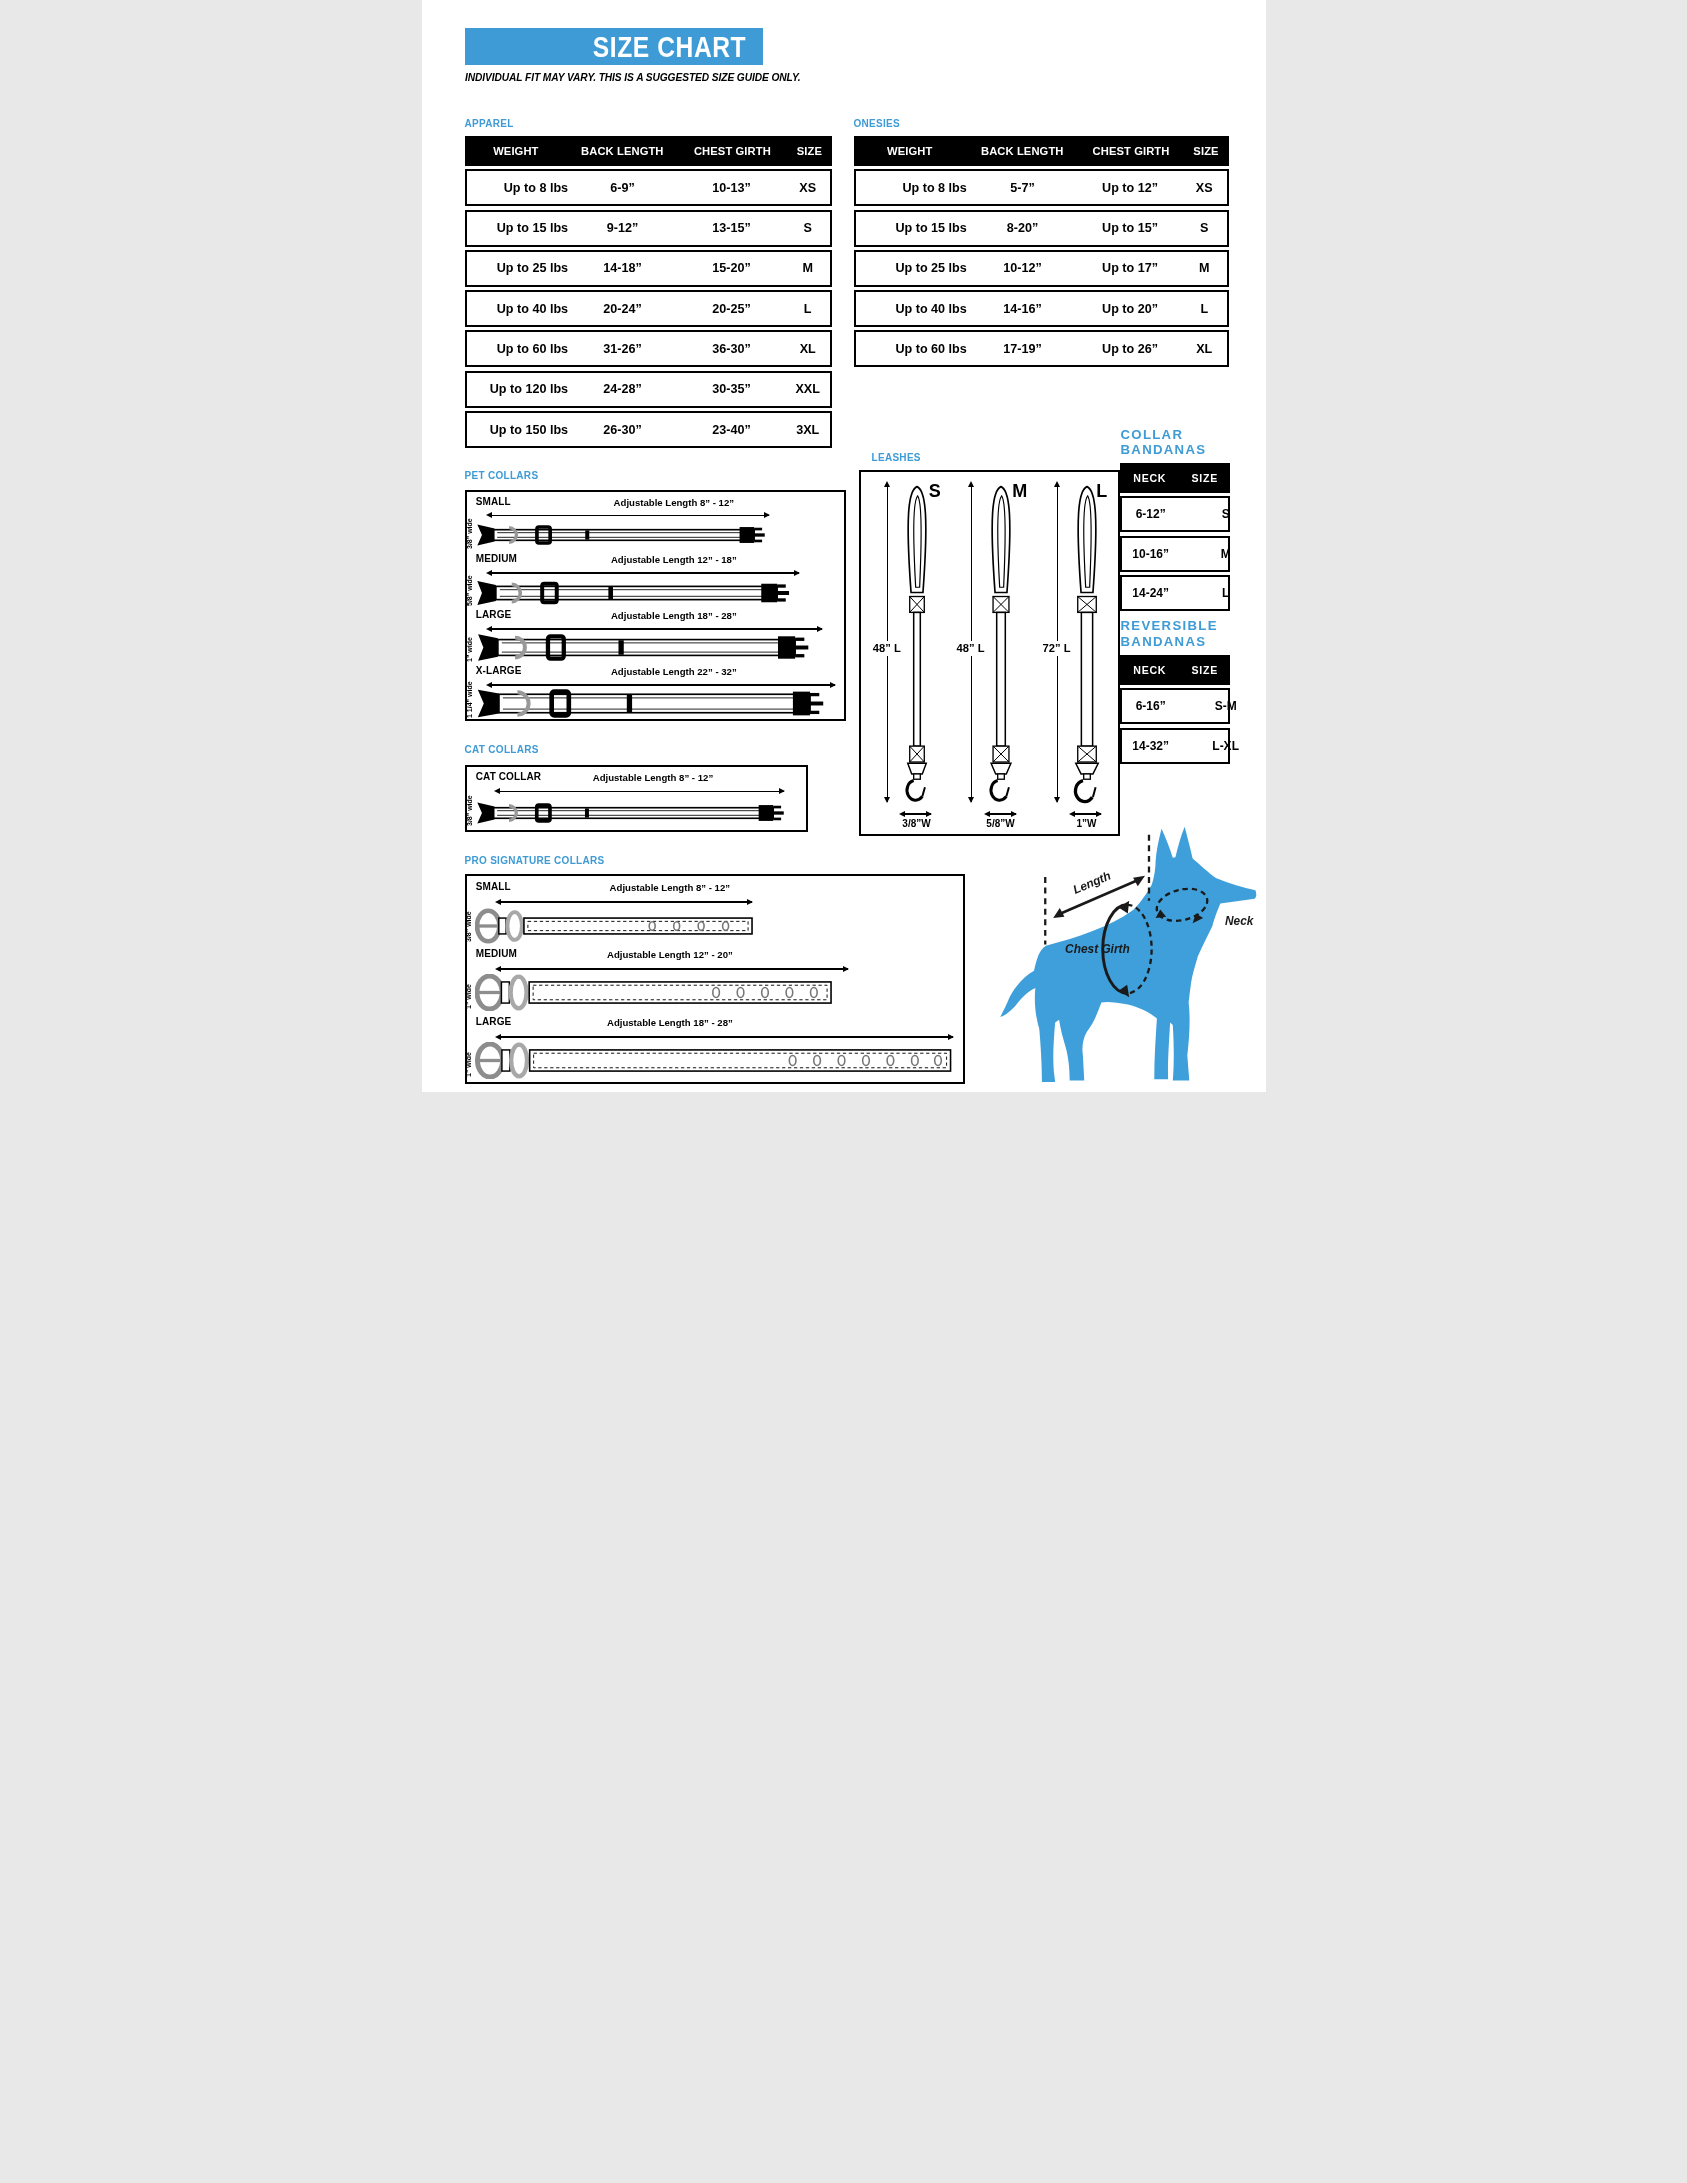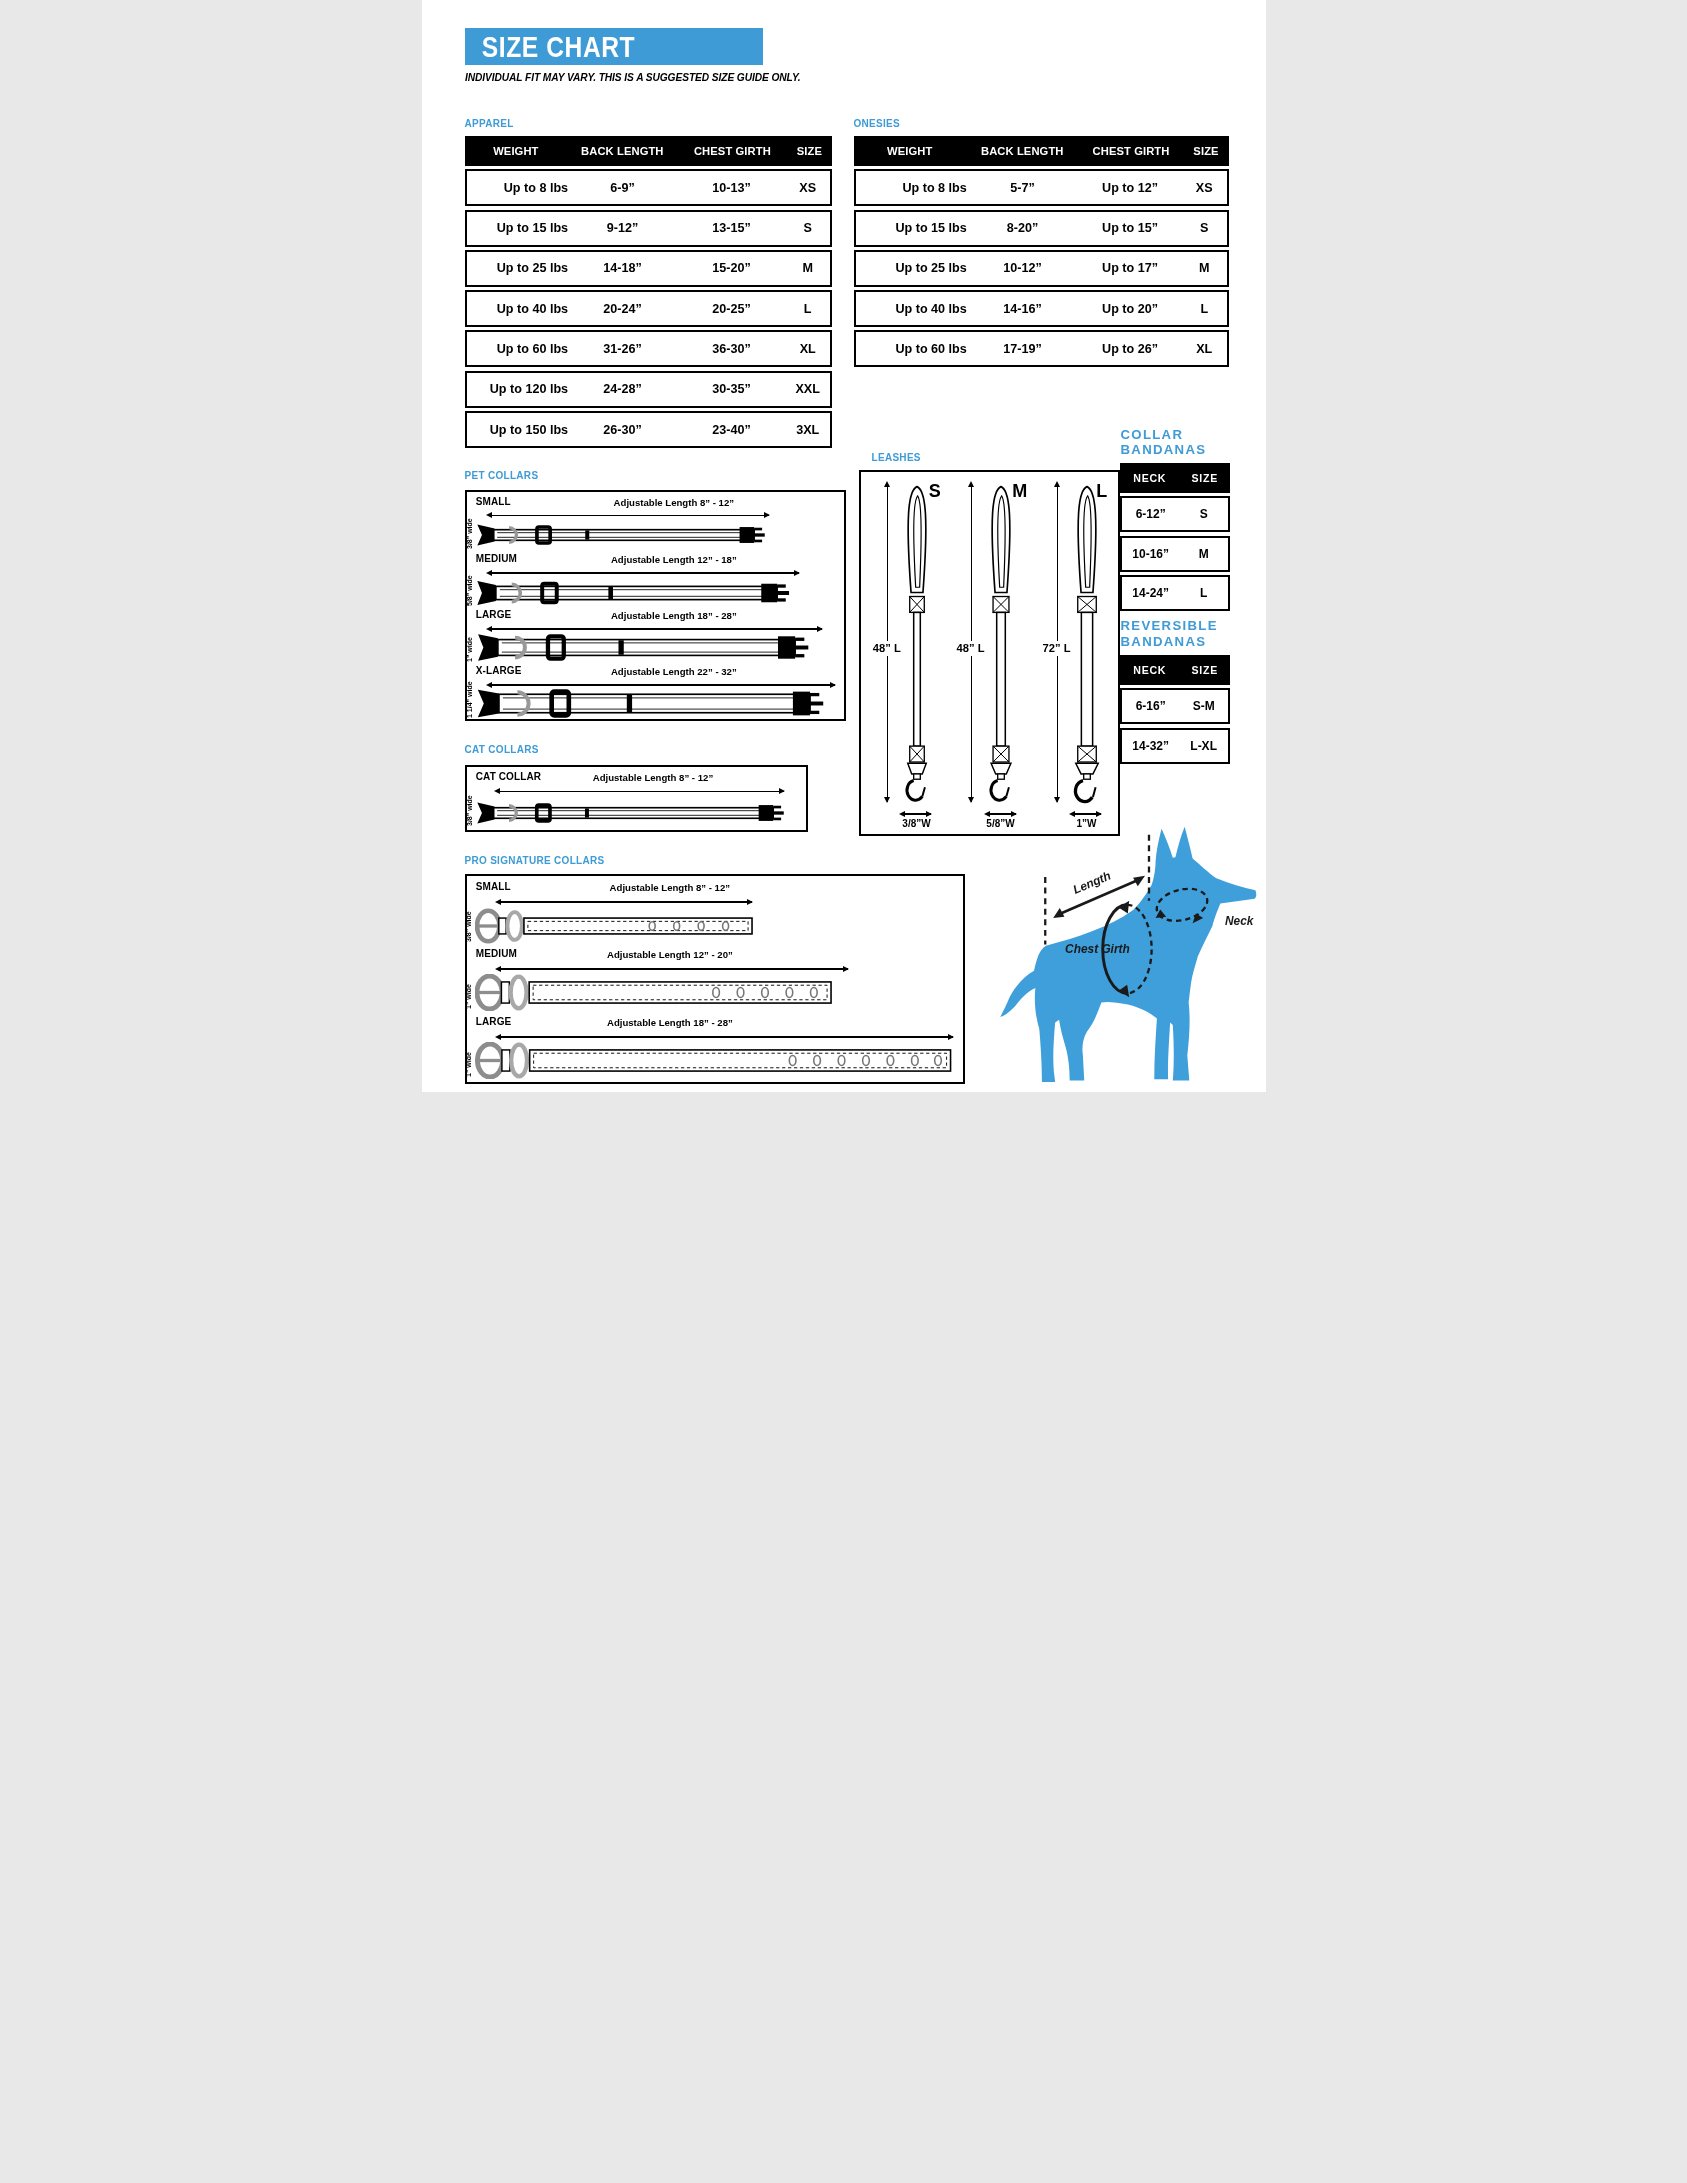--- a/index.html
+++ b/index.html
@@ -1,21 +1,21 @@
 <!DOCTYPE html>
 <html style="font-size:10.6px"><head>
 <meta charset="utf-8">
 <style>
   html,body{margin:0;padding:0;background:#e8e8e8;}
   .sheet{position:relative;width:844px;height:1092px;background:#ffffff;margin:0 auto;
          font-family:"Liberation Sans",sans-serif;color:#000;overflow:hidden;}
 
   
   .banner{position:absolute;left:43px;top:28px;width:298px;height:37px;background:#3E9BD5;
-          display:flex;align-items:center;justify-content:flex-start;}
+          display:flex;align-items:center;justify-content:flex-end;}
   .banner span{color:#fff;font-size:30px;font-weight:bold;letter-spacing:0.7px;
                transform:scaleX(.82);white-space:nowrap;}
   .disclaimer{position:absolute;left:43px;top:70px;font-size:11.6px;font-weight:bold;
               font-style:italic;letter-spacing:-0.1px;transform:scaleX(.88);transform-origin:left center;
               white-space:nowrap;}
 
   
   .h-blue{position:absolute;color:#3E9BD5;font-weight:bold;font-size:10px;letter-spacing:0.3px;white-space:nowrap;}
   .h-blue.wide{letter-spacing:1.3px;font-size:13.2px;}
 
@@ -23,21 +23,21 @@
   .sizetable{position:absolute;}
   .sizetable .thead{background:#000;color:#fff;display:grid;align-items:center;height:30px;}
   .sizetable .thead .hc{text-align:center;font-weight:bold;font-size:11.2px;letter-spacing:0.1px;}
   .sizetable .trow{display:grid;align-items:center;height:33px;border:2px solid #000;margin-top:3.3px;background:#fff;}
   .sizetable .cc{text-align:center;font-weight:bold;font-size:12.6px;}
   .sizetable .cw{text-align:right;padding-left:10.6px;font-weight:bold;font-size:12.6px;}
   .cols-a{grid-template-columns:28% 30% 30% 12%;}
   .cols-o{grid-template-columns:30% 30% 28% 12%;}
   .bandtable .thead{height:30px;}
   .bandtable .thead .hc{font-size:10.6px;letter-spacing:0.7px;}
-  .bandtable .trow{height:32px;}
+  .bandtable .trow{height:32px;gap:22px;}
   .bandtable .cc{font-size:12px;}
   .cols-b{grid-template-columns:55% 45%;}
 
   
   .artbox{position:absolute;border:2px solid #000;background:#fff;}
   .crow{position:absolute;left:0;right:0;}
   .clabel{position:absolute;left:9.3px;top:1.3px;font-weight:bold;font-size:10px;letter-spacing:0.1px;}
   .clen{position:absolute;left:18%;right:8%;top:2px;text-align:center;font-weight:bold;font-size:9.6px;}
   .vlabel{position:absolute;font-size:7px;font-weight:bold;white-space:nowrap;
           transform:rotate(-90deg);transform-origin:left bottom;}

